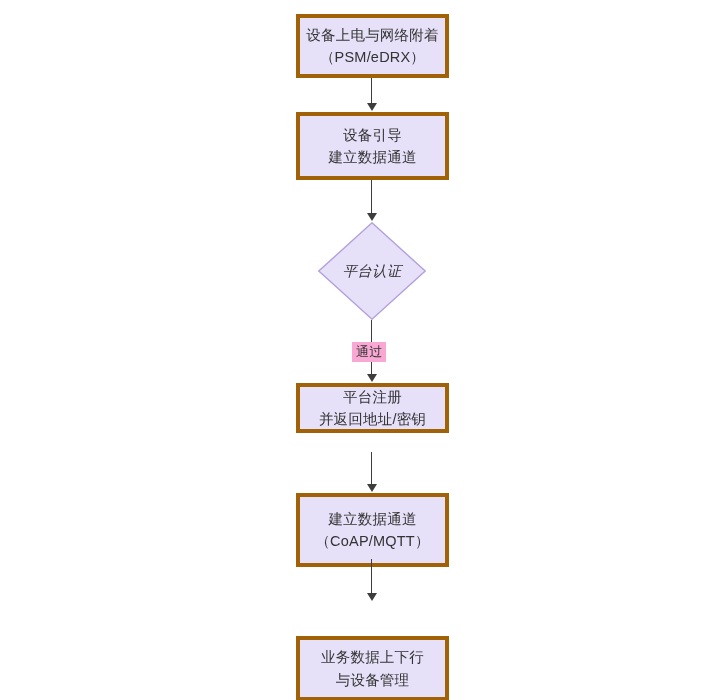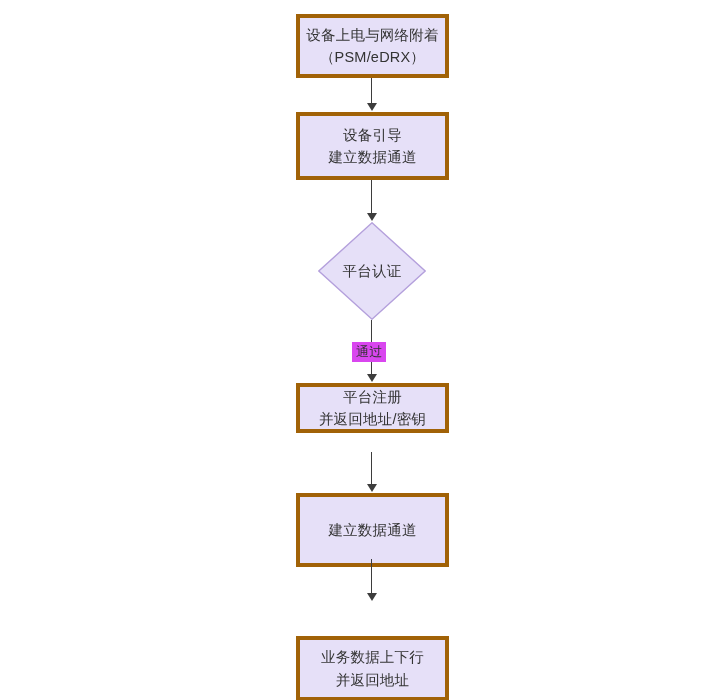--- a/index.html
+++ b/index.html
@@ -54,20 +54,21 @@
     position: absolute;
     left: 318px;
     top: 222px;
     width: 108px;
     height: 98px;
     background: transparent;
     border: none;
     display: flex;
     align-items: center;
     justify-content: center;
+    font-style: italic;
   }
   .node-decision .diamond-shape {
     position: absolute;
     left: 0; top: 0;
     width: 100%;
     height: 100%;
   }
   .node-decision .diamond-label {
     position: relative;
     z-index: 2;
@@ -104,21 +105,21 @@
   #arrow-4 { top: 484px; }
   #conn-5 { top: 559px; height: 35px; }
   #arrow-5 { top: 593px; }
 
   
   #edge-label-pass {
     position: absolute;
     left: 352px;
     top: 342px;
     padding: 1px 4px;
-    background: #d946ef;
+    background: #f9a8d4;
     font-size: 13px;
     color: #333333;
     white-space: nowrap;
     letter-spacing: 0.2px;
     z-index: 3;
   }
 </style>
 </head>
 <body>
 
@@ -154,23 +155,24 @@
   <div class="node node-process" id="node-register">
     <span class="line">平台注册</span>
     <span class="line">并返回地址/密钥</span>
   </div>
 
   <div class="connector" id="conn-4"></div>
   <div class="arrowhead" id="arrow-4"></div>
 
   <div class="node node-process" id="node-channel">
     <span class="line">建立数据通道</span>
+    <span class="line">（CoAP/MQTT）</span>
   </div>
 
   <div class="connector" id="conn-5"></div>
   <div class="arrowhead" id="arrow-5"></div>
 
   <div class="node node-process" id="node-data">
     <span class="line">业务数据上下行</span>
-    <span class="line">并返回地址</span>
+    <span class="line">与设备管理</span>
   </div>
 
 </div>
 
 </body></html>

